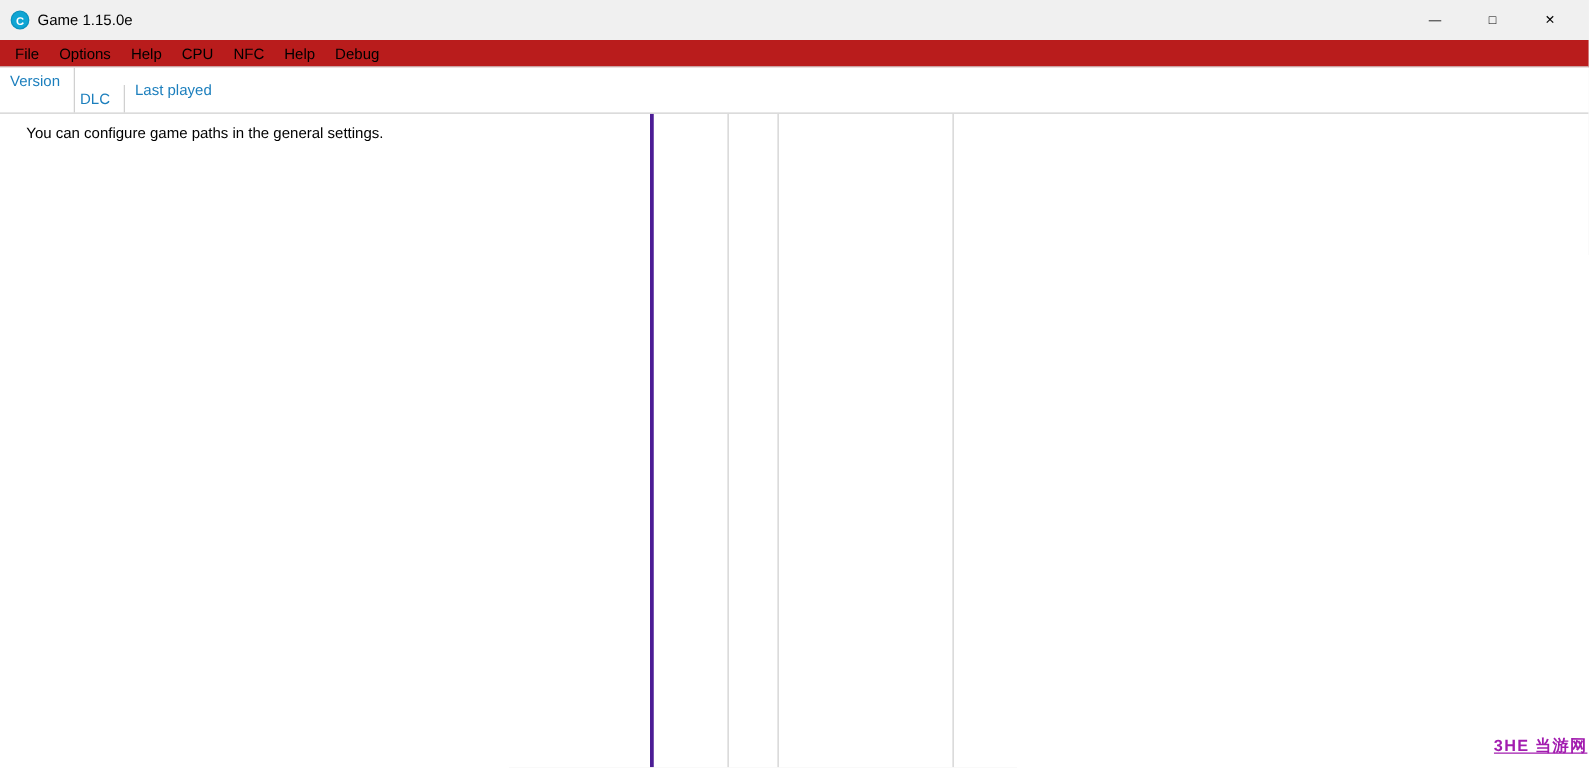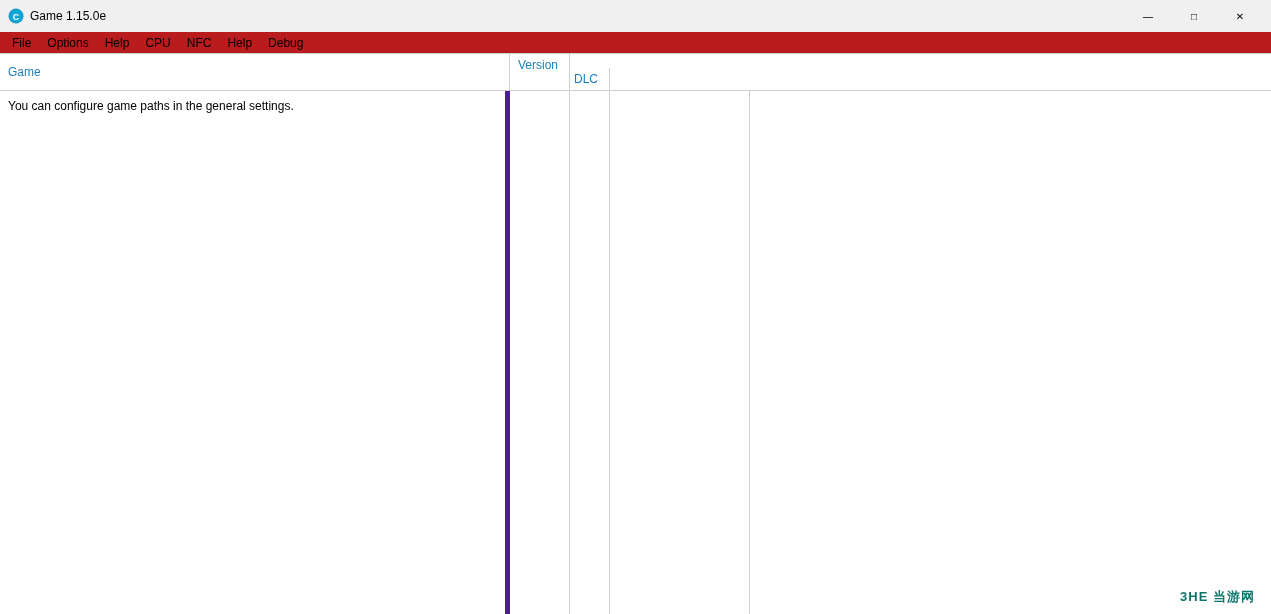--- a/index.html
+++ b/index.html
@@ -161,22 +161,23 @@
     
     #table-body {
       flex: 1;
       display: flex;
       overflow: hidden;
     }
 
     #game-col-body {
       width: 510px;
       min-width: 510px;
-      border-right: 5px solid #4c1d95;
+      border-right: 3px solid #4c1d95;
       padding: 8px;
+      margin-left: 13px;
     }
 
     #version-col-body {
       width: 60px;
       min-width: 60px;
       border-right: 1px solid #d0d0d0;
     }
 
     #dlc-col-body {
       width: 40px;
@@ -196,26 +197,27 @@
 
     .configure-text {
       font-size: 12px;
       color: #000;
     }
 
     
     #watermark {
       position: fixed;
       bottom: 8px;
-      right: 16px;
-      color: #0f766e;
+      right: 1px;
+      color: #a21caf;
       font-size: 13px;
       font-weight: bold;
       letter-spacing: 1px;
       pointer-events: none;
+      text-decoration: underline;
     }
   </style>
 </head>
 <body>
 
 <div id="title-bar">
   <div id="title-bar-left">
 
     <svg id="app-icon" viewBox="0 0 16 16" xmlns="http://www.w3.org/2000/svg">
       <circle cx="8" cy="8" r="7" fill="#0ea5d4" stroke="#0891be" stroke-width="1"></circle>
@@ -236,28 +238,28 @@
   <div class="menu-item">Help</div>
   <div class="menu-item">CPU</div>
   <div class="menu-item">NFC</div>
   <div class="menu-item">Help</div>
   <div class="menu-item">Debug</div>
 </div>
 
 <div id="main-content">
 
   <div id="table-header">
-    <div class="col-game">
-      <span class="col-header-label">Game</span>
-    </div>
     <div class="col-version">
       <span class="col-header-label">Version</span>
     </div>
     <div class="col-dlc">
       <span class="col-header-label">DLC</span>
+    </div>
+    <div class="col-last-played">
+      <span class="col-header-label">Last played</span>
     </div>
   </div>
 
   <div id="table-body">
     <div id="game-col-body">
       <span class="configure-text">You can configure game paths in the general settings.</span>
     </div>
     <div id="version-col-body"></div>
     <div id="dlc-col-body"></div>
     <div id="played-col-body"></div>

